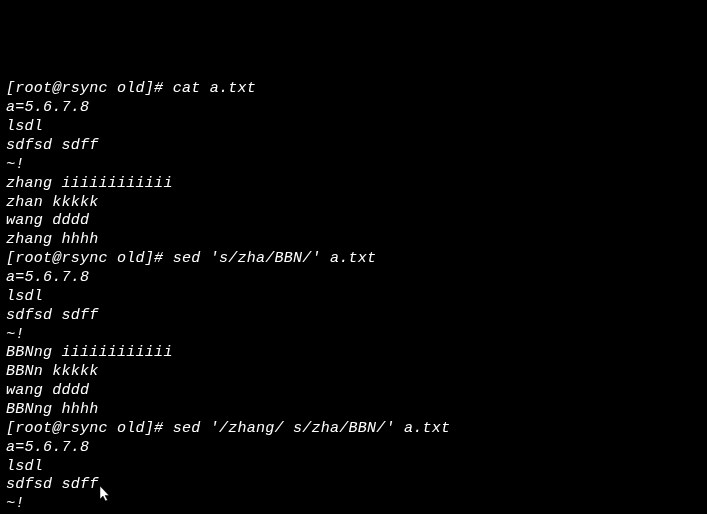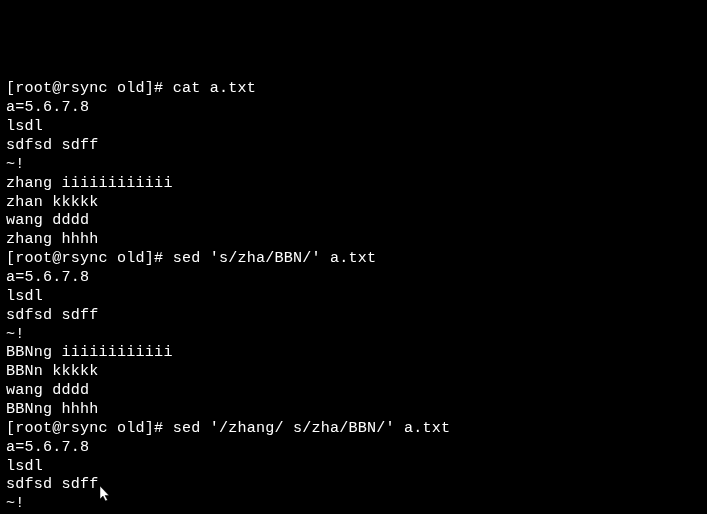--- a/index.html
+++ b/index.html
@@ -15,20 +15,21 @@
       line-height: 1.25;
       padding: 4px 6px;
       width: 707px;
       height: 514px;
       overflow: hidden;
       white-space: pre;
       letter-spacing: 0.2px;
     }
     .line {
       display: block;
+      font-style: italic;
     }
     .cursor {
       position: absolute;
       left: 100px;
       top: 486px;
       pointer-events: none;
     }
   </style>
 </head>
 <body>

